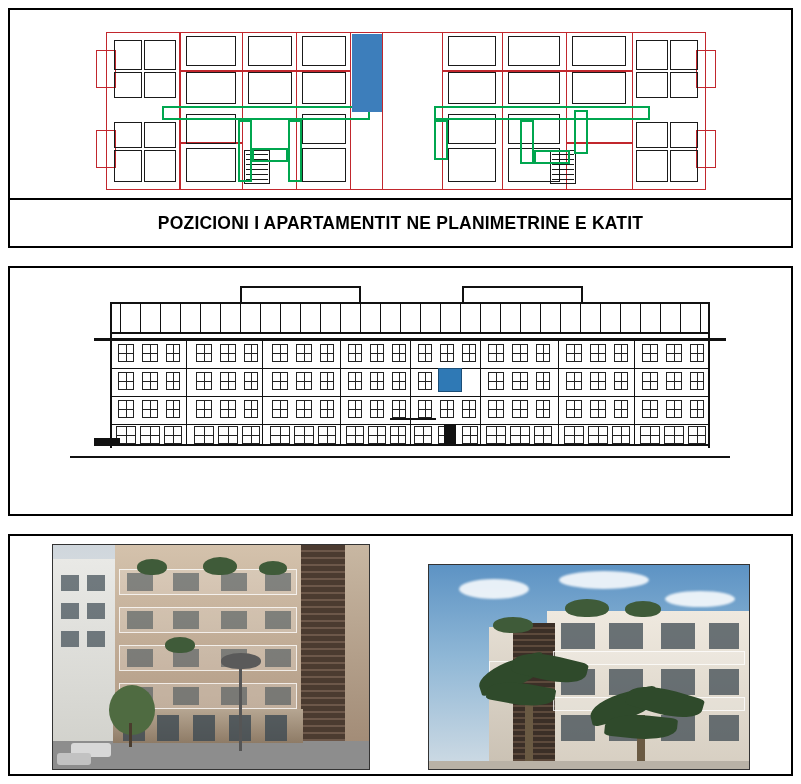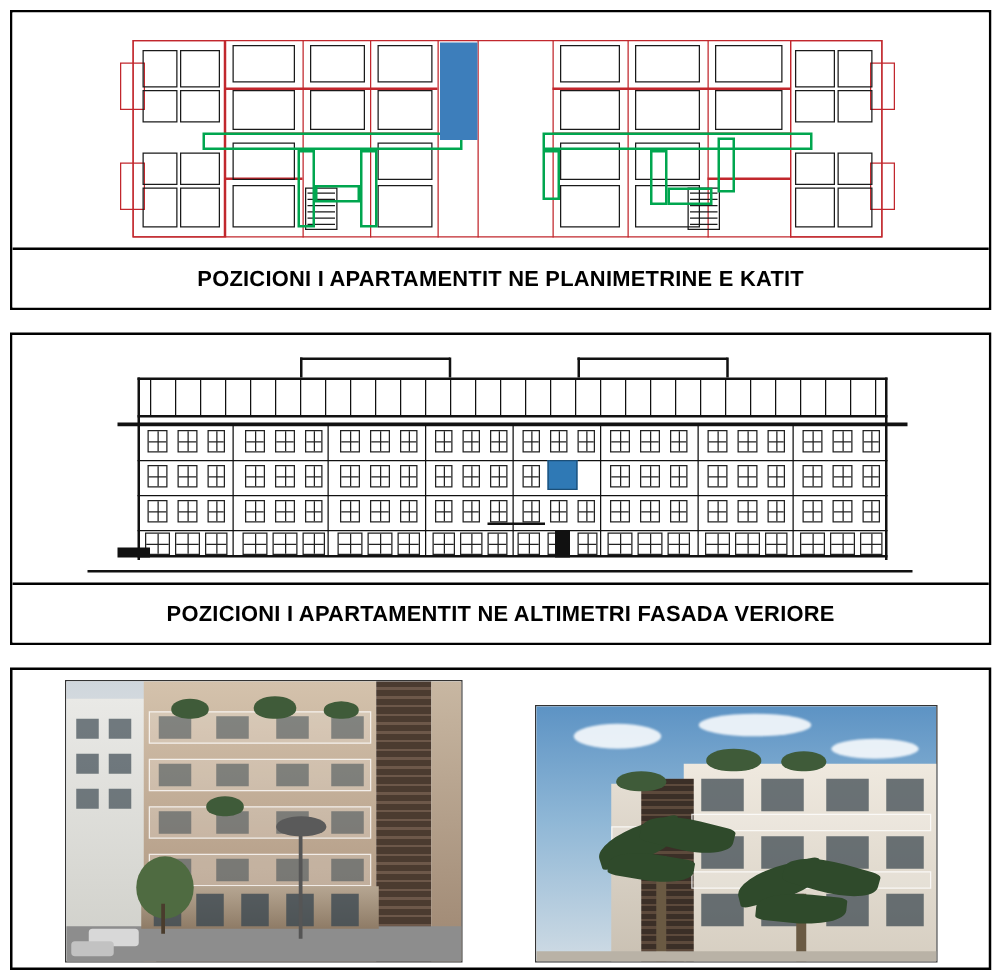--- a/index.html
+++ b/index.html
@@ -318,23 +318,20 @@
       <div class="win" style="left:602px;top:158px;width:18px;height:18px;"></div>
       <div class="win" style="left:630px;top:158px;width:20px;height:18px;"></div>
       <div class="win" style="left:654px;top:158px;width:20px;height:18px;"></div>
       <div class="win" style="left:678px;top:158px;width:18px;height:18px;"></div>
 
       <div class="blk" style="left:84px;top:170px;width:26px;height:8px;"></div>
       <div class="blk" style="left:434px;top:156px;width:12px;height:22px;"></div>
       <div class="ln" style="left:380px;top:150px;width:46px;height:1.5px;"></div>
     </div>
 
-    <div class="caption-bar">
-      <span class="caption-text">POZICIONI I APARTAMENTIT NE ALTIMETRI  FASADA VERIORE</span>
-    </div>
   </div>
 
   <div class="panel" id="panel-photos">
     <div class="photo-row">
 
       <div class="photo-wrap" id="photo-left">
         <div class="sky1"></div>
 
         <div class="fac" style="left:0;top:14px;width:72px;height:212px;background:linear-gradient(180deg,#e9e9e6,#cfcfc9);"></div>
         <div class="glass" style="left:8px;top:30px;width:18px;height:16px;opacity:.7;"></div>

